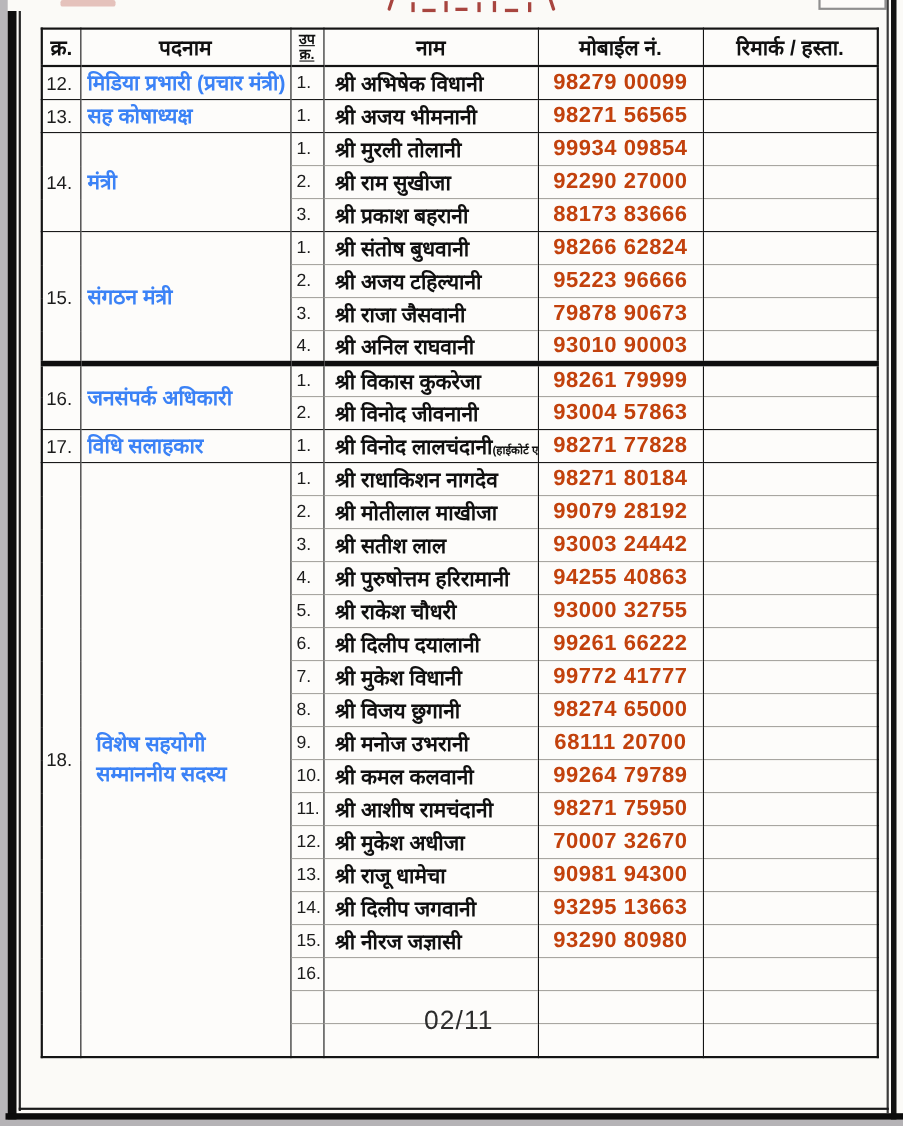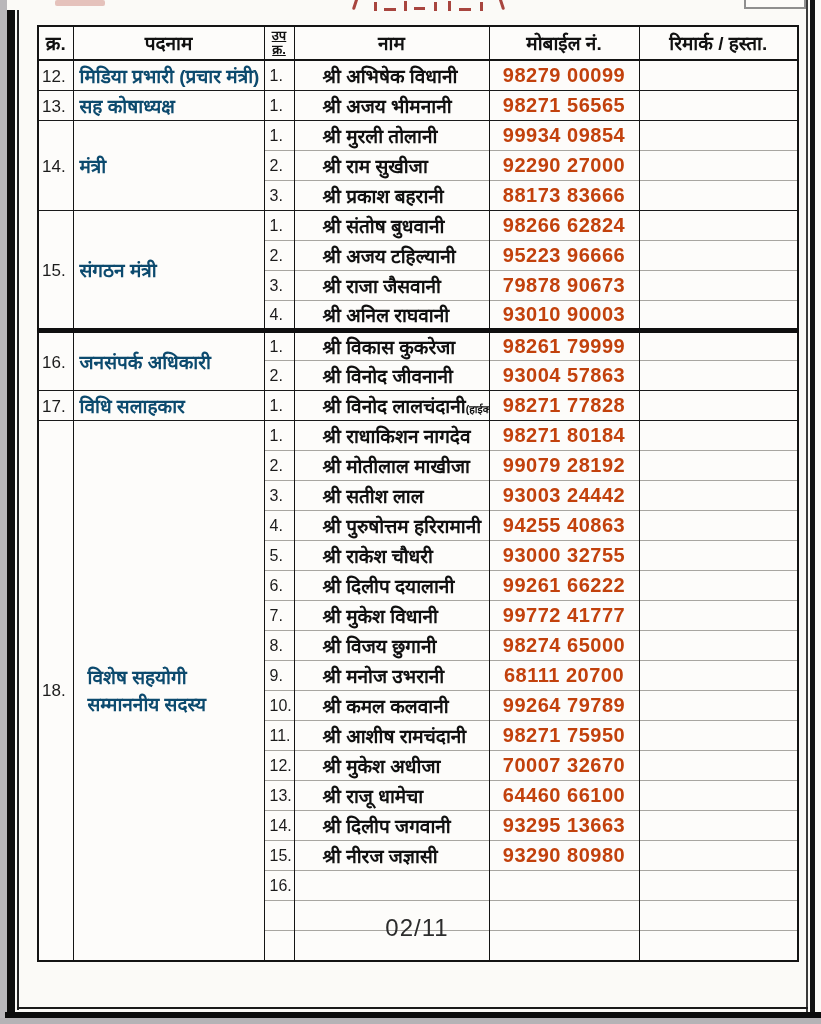--- a/index.html
+++ b/index.html
@@ -62,25 +62,25 @@
   tr.group-start td { border-top: 1.8px solid #1a1a1a; }
   tr.sub-row td     { border-top: 1px solid #a8a6a1; }
   tr.thick-top td   { border-top: 5px solid #0f0f0f; }
 
   td.serial-cell {
     font-size: 17px; padding: 2px 0 0 3px;
     vertical-align: top; color: #1c1c1c;
   }
   td.designation-cell {
     font-size: 19px; font-weight: bold; padding: 2px 2px 0 6px;
-    vertical-align: top; line-height: 27px; white-space: normal; color: #0c4a6e;
+    vertical-align: top; line-height: 27px; white-space: normal; color: #3b82f6;
   }
   td.designation-cell.center-text { text-align: left; padding-left: 14px; }
   td.sub-serial-cell { font-size: 16px; padding-left: 5px; color: #1c1c1c; }
-  td.name-cell { font-size: 19px; font-weight: bold; padding-left: 28px; color: #101010; }
+  td.name-cell { font-size: 19px; font-weight: bold; padding-left: 10px; color: #101010; }
   td.name-cell .name-note { font-size: 10.5px; font-weight: bold; letter-spacing: 0; }
   td.mobile-cell { font-size: 20px; font-weight: 600; text-align: center; letter-spacing: .5px; color: #c2410c; }
   td.remark-cell { }
 
   .page-number {
     position: absolute; left: 37px; top: 914px; width: 760px;
     text-align: center; font-size: 24px; color: #2c2c2c; letter-spacing: 1px;
   }
 </style>
 </head>
@@ -277,21 +277,21 @@
       </tr>
       <tr class="sub-row">
         <td class="sub-serial-cell">12.</td>
         <td class="name-cell"><span>श्री मुकेश अधीजा</span></td>
         <td class="mobile-cell">70007 32670</td>
         <td class="remark-cell"></td>
       </tr>
       <tr class="sub-row">
         <td class="sub-serial-cell">13.</td>
         <td class="name-cell"><span>श्री राजू धामेचा</span></td>
-        <td class="mobile-cell">64460 66100</td>
+        <td class="mobile-cell">90981 94300</td>
         <td class="remark-cell"></td>
       </tr>
       <tr class="sub-row">
         <td class="sub-serial-cell">14.</td>
         <td class="name-cell"><span>श्री दिलीप जगवानी</span></td>
         <td class="mobile-cell">93295 13663</td>
         <td class="remark-cell"></td>
       </tr>
       <tr class="sub-row">
         <td class="sub-serial-cell">15.</td>

